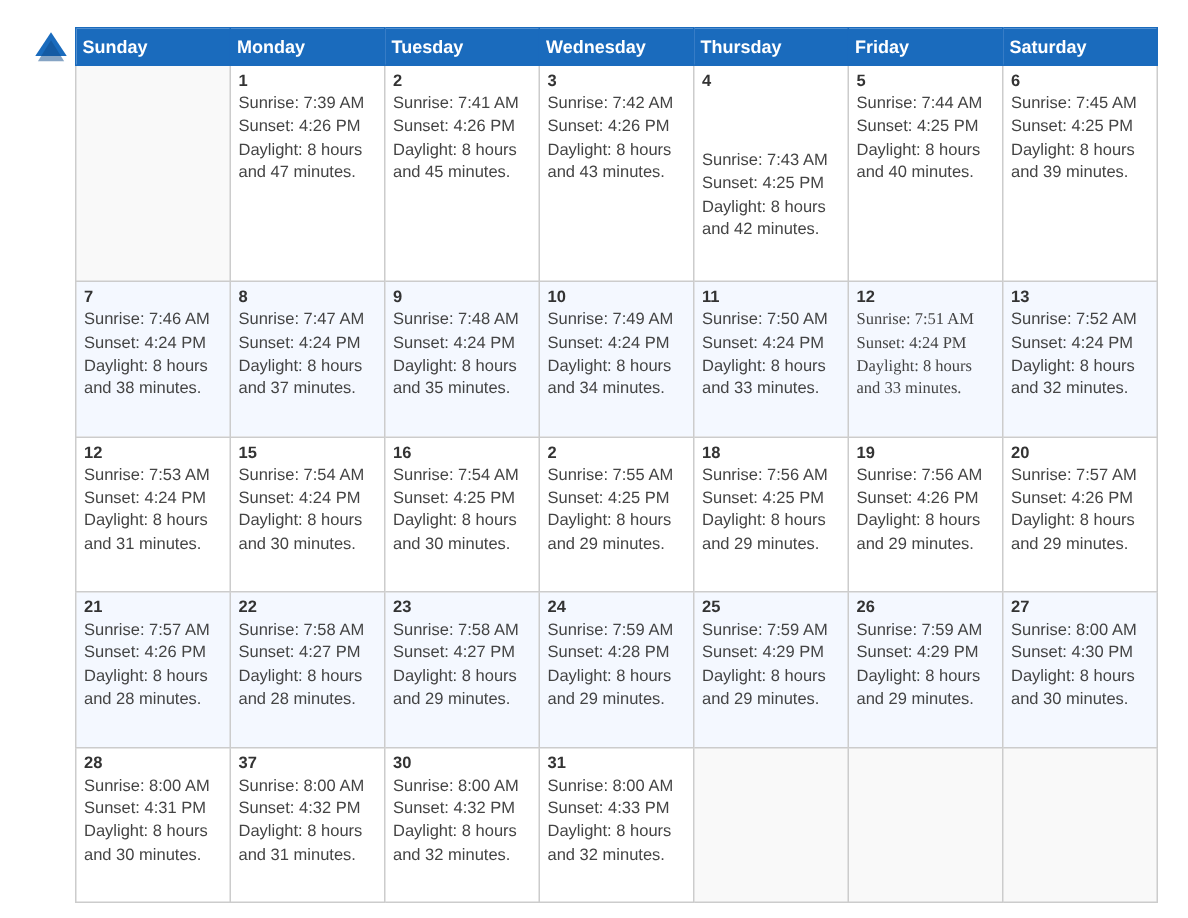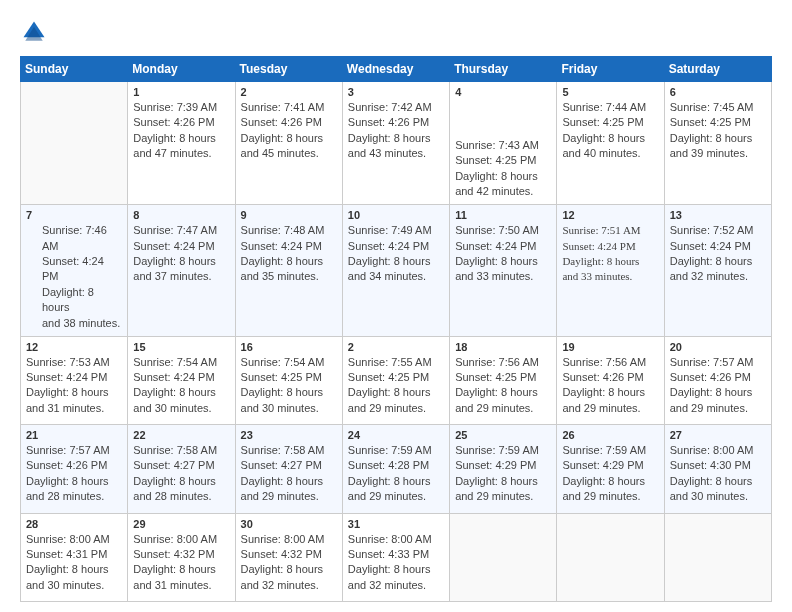--- a/index.html
+++ b/index.html
@@ -8,21 +8,21 @@
       height: 612px;
       font-family: Arial, sans-serif;
       background: #fff;
       overflow: hidden;
     }
     .page {
       width: 792px;
       height: 612px;
       padding: 18px 20px 10px 20px;
       display: flex;
-      flex-direction: column;
+      flex-direction: row;
     }
     .header {
       display: flex;
       justify-content: space-between;
       align-items: flex-start;
       margin-bottom: 10px;
     }
     .logo {
       display: flex;
       align-items: center;
@@ -169,21 +169,21 @@
             <span class="day-num">6</span>
             <div class="day-info" style="white-space: pre-line;">Sunrise: 7:45 AM
 Sunset: 4:25 PM
 Daylight: 8 hours
 and 39 minutes.</div>
           </td>
         </tr>
         <tr class="row-even">
           <td>
             <span class="day-num">7</span>
-            <div class="day-info" style="white-space: pre-line; margin-left: 16px;">Sunrise: 7:46 AM
+            <div class="day-info" style="white-space: pre-line;">Sunrise: 7:46 AM
 Sunset: 4:24 PM
 Daylight: 8 hours
 and 38 minutes.</div>
           </td>
           <td>
             <span class="day-num">8</span>
             <div class="day-info" style="white-space: pre-line;">Sunrise: 7:47 AM
 Sunset: 4:24 PM
 Daylight: 8 hours
 and 37 minutes.</div>
@@ -328,21 +328,21 @@
         </tr>
         <tr>
           <td>
             <span class="day-num">28</span>
             <div class="day-info" style="white-space: pre-line;">Sunrise: 8:00 AM
 Sunset: 4:31 PM
 Daylight: 8 hours
 and 30 minutes.</div>
           </td>
           <td>
-            <span class="day-num">29</span>
+            <span class="day-num">37</span>
             <div class="day-info" style="white-space: pre-line;">Sunrise: 8:00 AM
 Sunset: 4:32 PM
 Daylight: 8 hours
 and 31 minutes.</div>
           </td>
           <td>
             <span class="day-num">30</span>
             <div class="day-info" style="white-space: pre-line;">Sunrise: 8:00 AM
 Sunset: 4:32 PM
 Daylight: 8 hours

